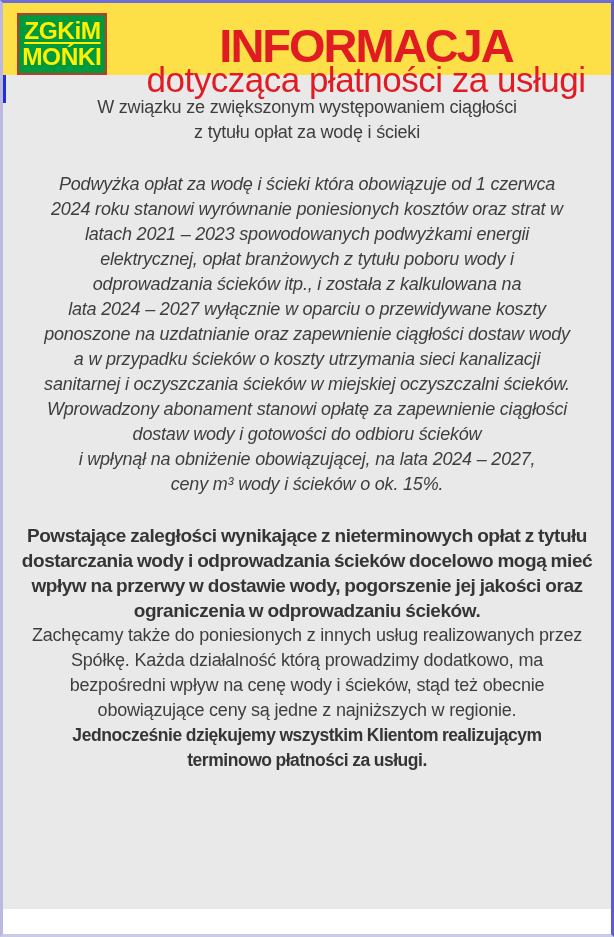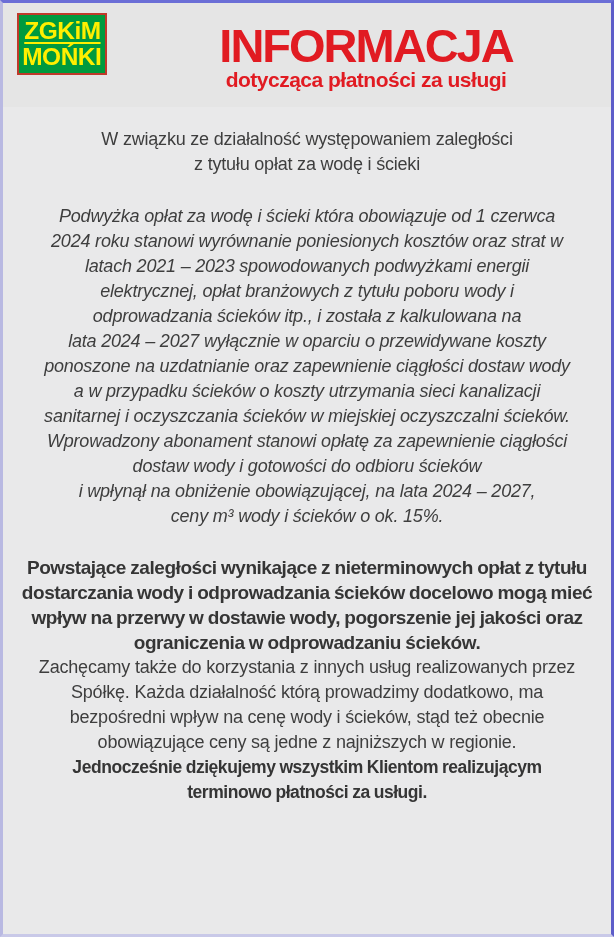--- a/index.html
+++ b/index.html
@@ -19,22 +19,22 @@
   }
   
   .frame::before {
     content: "";
     position: absolute; left: 0; top: 0;
     width: 3px; height: 100px;
     background: #2230d8;
   }
   header.masthead {
     position: relative;
-    height: 104px;
-    background: #e5e5e5;
+    height: 72px;
+    background: #fde047;
   }
   .logo {
     position: absolute;
     left: 14px; top: 10px;
     width: 90px; height: 62px;
     box-sizing: border-box;
     background: #009a3e;
     border: 2px solid #c0392b;
     display: flex; flex-direction: column;
     align-items: center; justify-content: center;
@@ -61,23 +61,23 @@
     margin: 0;
     color: #e11b22;
     font-size: 47px;
     line-height: 44px;
     font-weight: bold;
     letter-spacing: -2px;
   }
   .title-wrap h2 {
     margin: -2px 0 0 0;
     color: #e11b22;
-    font-size: 21px;
+    font-size: 35px;
     line-height: 27px;
-    font-weight: bold;
+    font-weight: normal;
     letter-spacing: -0.5px;
   }
   main.notice {
     box-sizing: border-box;
     height: 834px;
     background: #e9e9ea;
     padding: 20px 12px 0 12px;
     text-align: center;
     color: #3e3e3e;
     font-size: 18px;
@@ -131,21 +131,21 @@
       <span class="l1">ZGKiM</span>
       <span class="l2">MOŃKI</span>
     </div>
     <div class="title-wrap">
       <h1>INFORMACJA</h1>
       <h2>dotycząca płatności za  usługi</h2>
     </div>
   </header>
 
   <main class="notice">
-    <p class="lines intro">W związku ze działalność występowaniem zaległości
+    <p class="lines intro">W związku ze zwiększonym występowaniem ciągłości
 z tytułu opłat za wodę i ścieki</p>
 
 
     <p class="lines main-par">Podwyżka opłat za wodę i ścieki która obowiązuje od 1 czerwca
 2024 roku stanowi  wyrównanie poniesionych kosztów oraz strat w
 latach 2021 – 2023 spowodowanych podwyżkami energii
 elektrycznej, opłat branżowych z tytułu poboru wody i
 odprowadzania ścieków itp.,  i została z kalkulowana na
 lata 2024 – 2027 wyłącznie w oparciu o przewidywane  koszty
 ponoszone na uzdatnianie oraz zapewnienie ciągłości dostaw wody
@@ -155,21 +155,21 @@
 dostaw wody i gotowości do odbioru ścieków
 i wpłynął na obniżenie obowiązującej, na lata 2024 – 2027,
 ceny m³ wody i ścieków o ok. 15%.</p>
 
     <p class="lines warn">Powstające zaległości wynikające z nieterminowych opłat z tytułu
 dostarczania wody i odprowadzania ścieków  docelowo mogą mieć
 wpływ na przerwy w dostawie wody, pogorszenie jej jakości oraz
 ograniczenia w odprowadzaniu ścieków.</p>
 
 
-    <p class="lines closing">Zachęcamy także do korzystania z innych usług realizowanych przez
+    <p class="lines closing">Zachęcamy także do poniesionych z innych usług realizowanych przez
 Spółkę.  Każda działalność którą prowadzimy dodatkowo, ma
 bezpośredni wpływ na cenę wody i ścieków, stąd też obecnie
 obowiązujące ceny  są jedne z najniższych w regionie.</p>
 
     <p class="lines closing-bold">Jednocześnie dziękujemy wszystkim Klientom realizującym
 terminowo płatności za usługi.</p>
   </main>
 
 </div>
 

